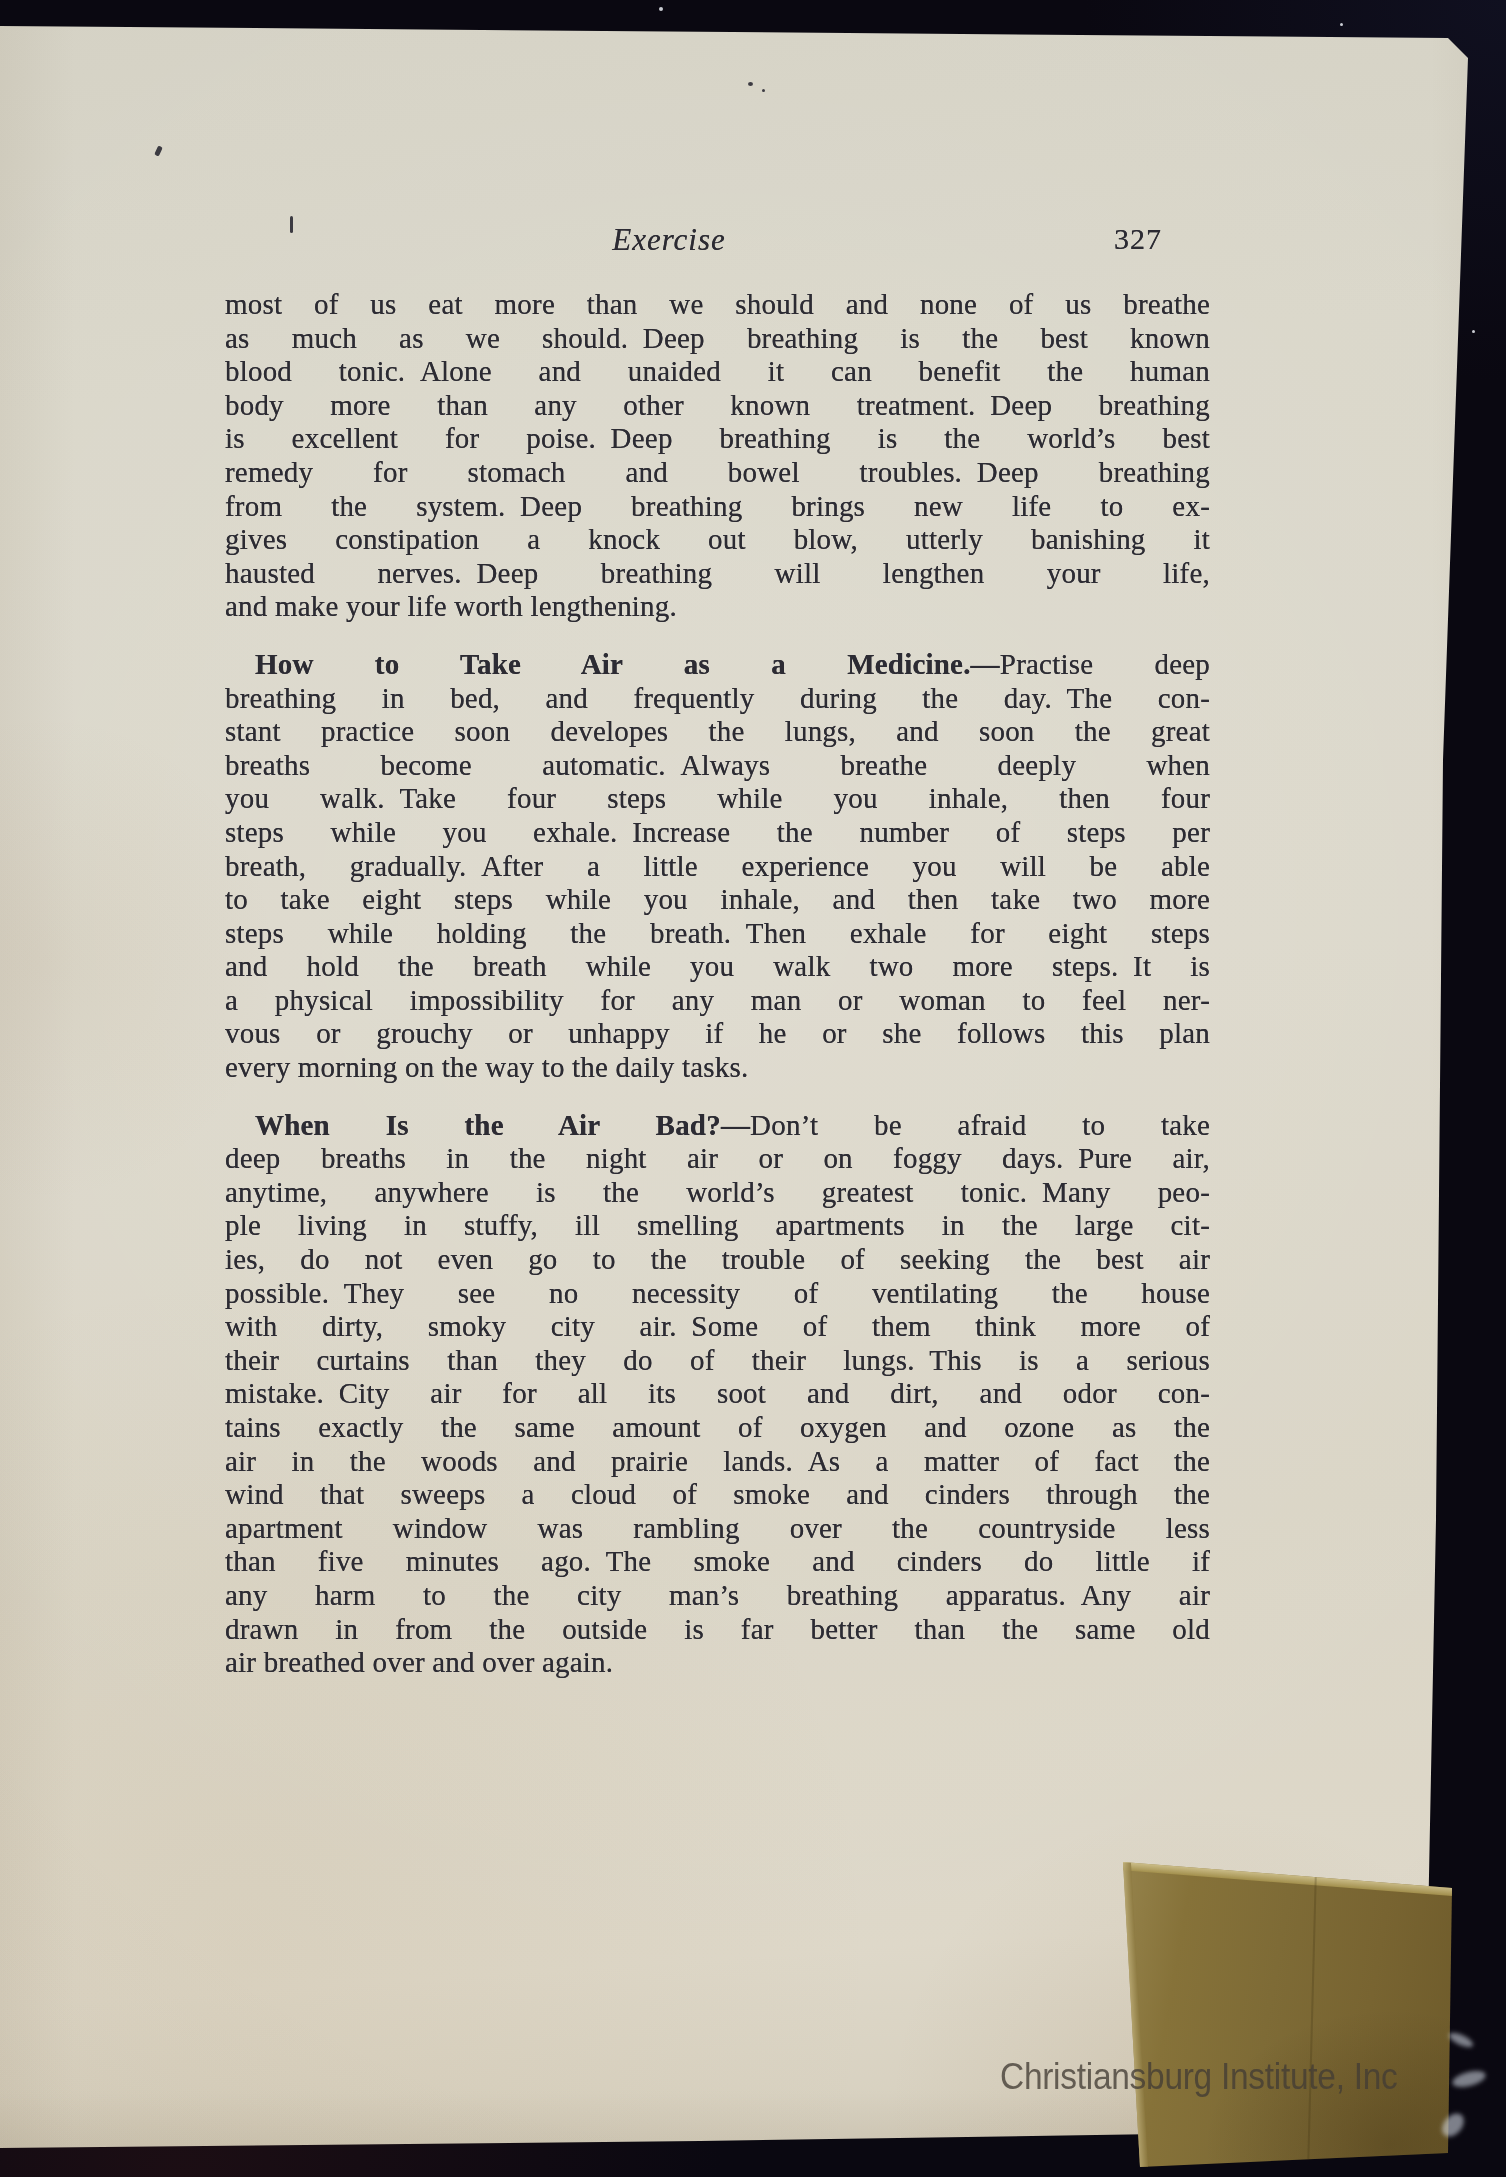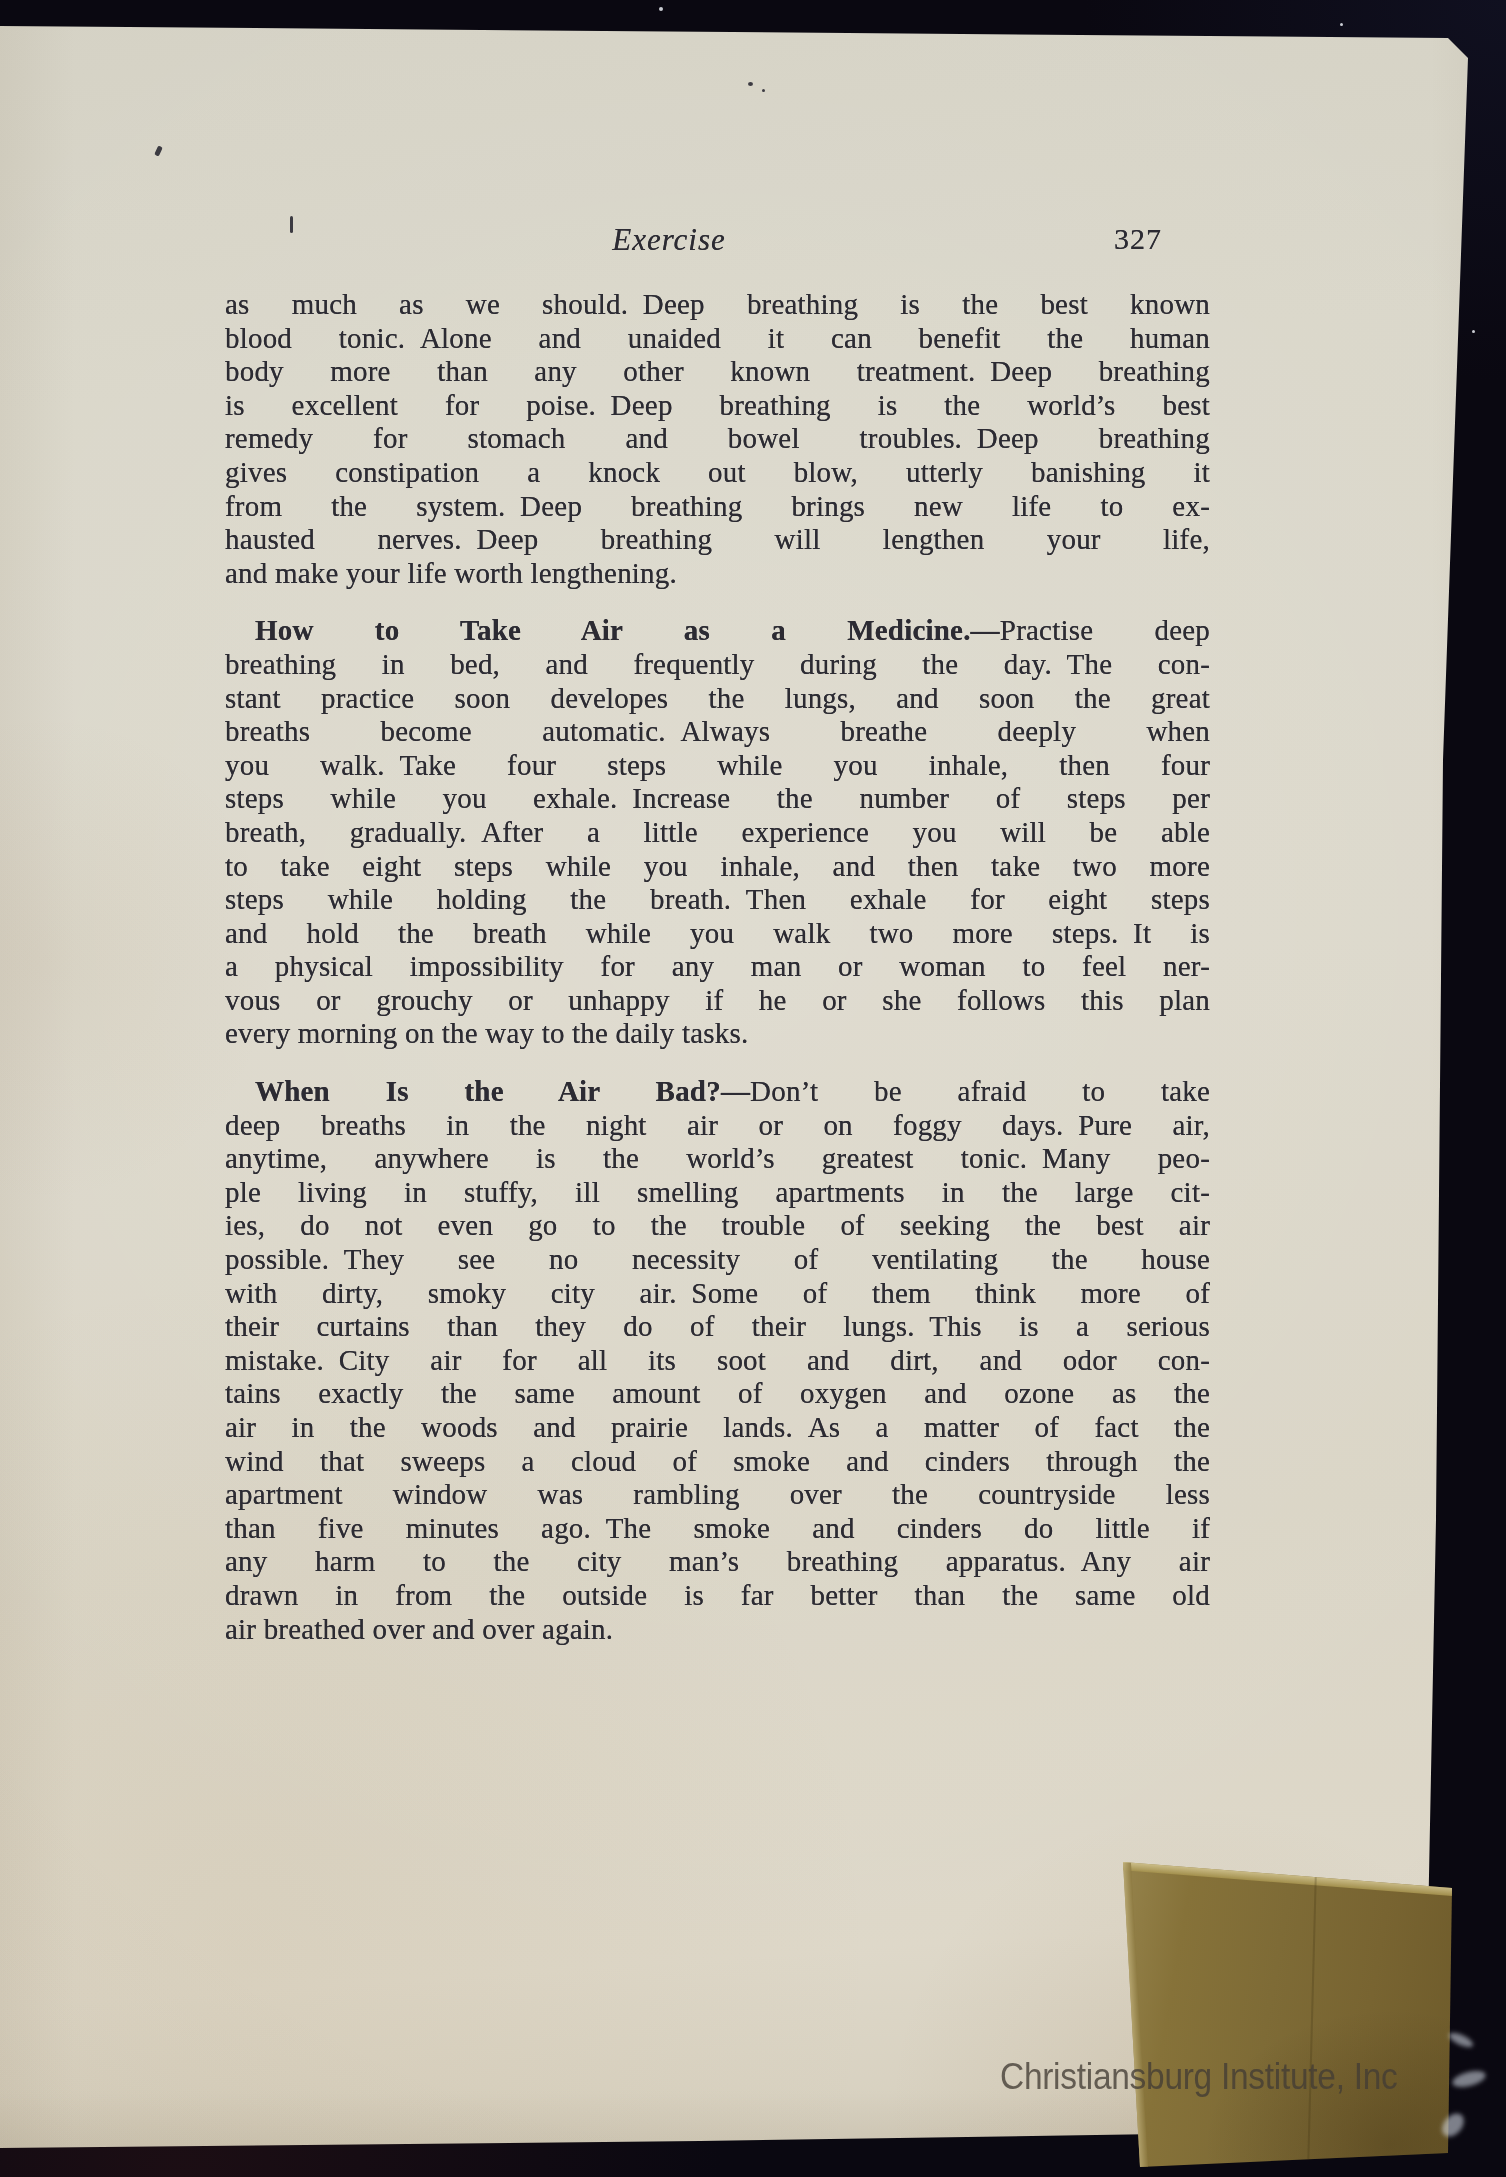--- a/index.html
+++ b/index.html
@@ -111,27 +111,28 @@
 
 <div class="page">
   <div class="paper-grain"></div>
 
   <div class="running-head">
     <span class="head-title">Exercise</span>
     <span class="page-number">327</span>
   </div>
 
   <div class="body-text">
+    <div class="line">most of us eat more than we should and none of us breathe</div>
     <div class="line">as much as we should. Deep breathing is the best known</div>
     <div class="line">blood tonic. Alone and unaided it can benefit the human</div>
     <div class="line">body more than any other known treatment. Deep breathing</div>
     <div class="line">is excellent for poise. Deep breathing is the world’s best</div>
     <div class="line">remedy for stomach and bowel troubles. Deep breathing</div>
+    <div class="line">from the system. Deep breathing brings new life to ex-</div>
     <div class="line">gives constipation a knock out blow, utterly banishing it</div>
-    <div class="line">from the system. Deep breathing brings new life to ex-</div>
     <div class="line">hausted nerves. Deep breathing will lengthen your life,</div>
     <div class="line end">and make your life worth lengthening.</div>
 
     <div class="line para-start">
       <span class="lead">How to Take Air as a Medicine.—</span><span>Practise deep</span>
     </div>
     <div class="line">breathing in bed, and frequently during the day. The con-</div>
     <div class="line">stant practice soon developes the lungs, and soon the great</div>
     <div class="line">breaths become automatic. Always breathe deeply when</div>
     <div class="line">you walk. Take four steps while you inhale, then four</div>

